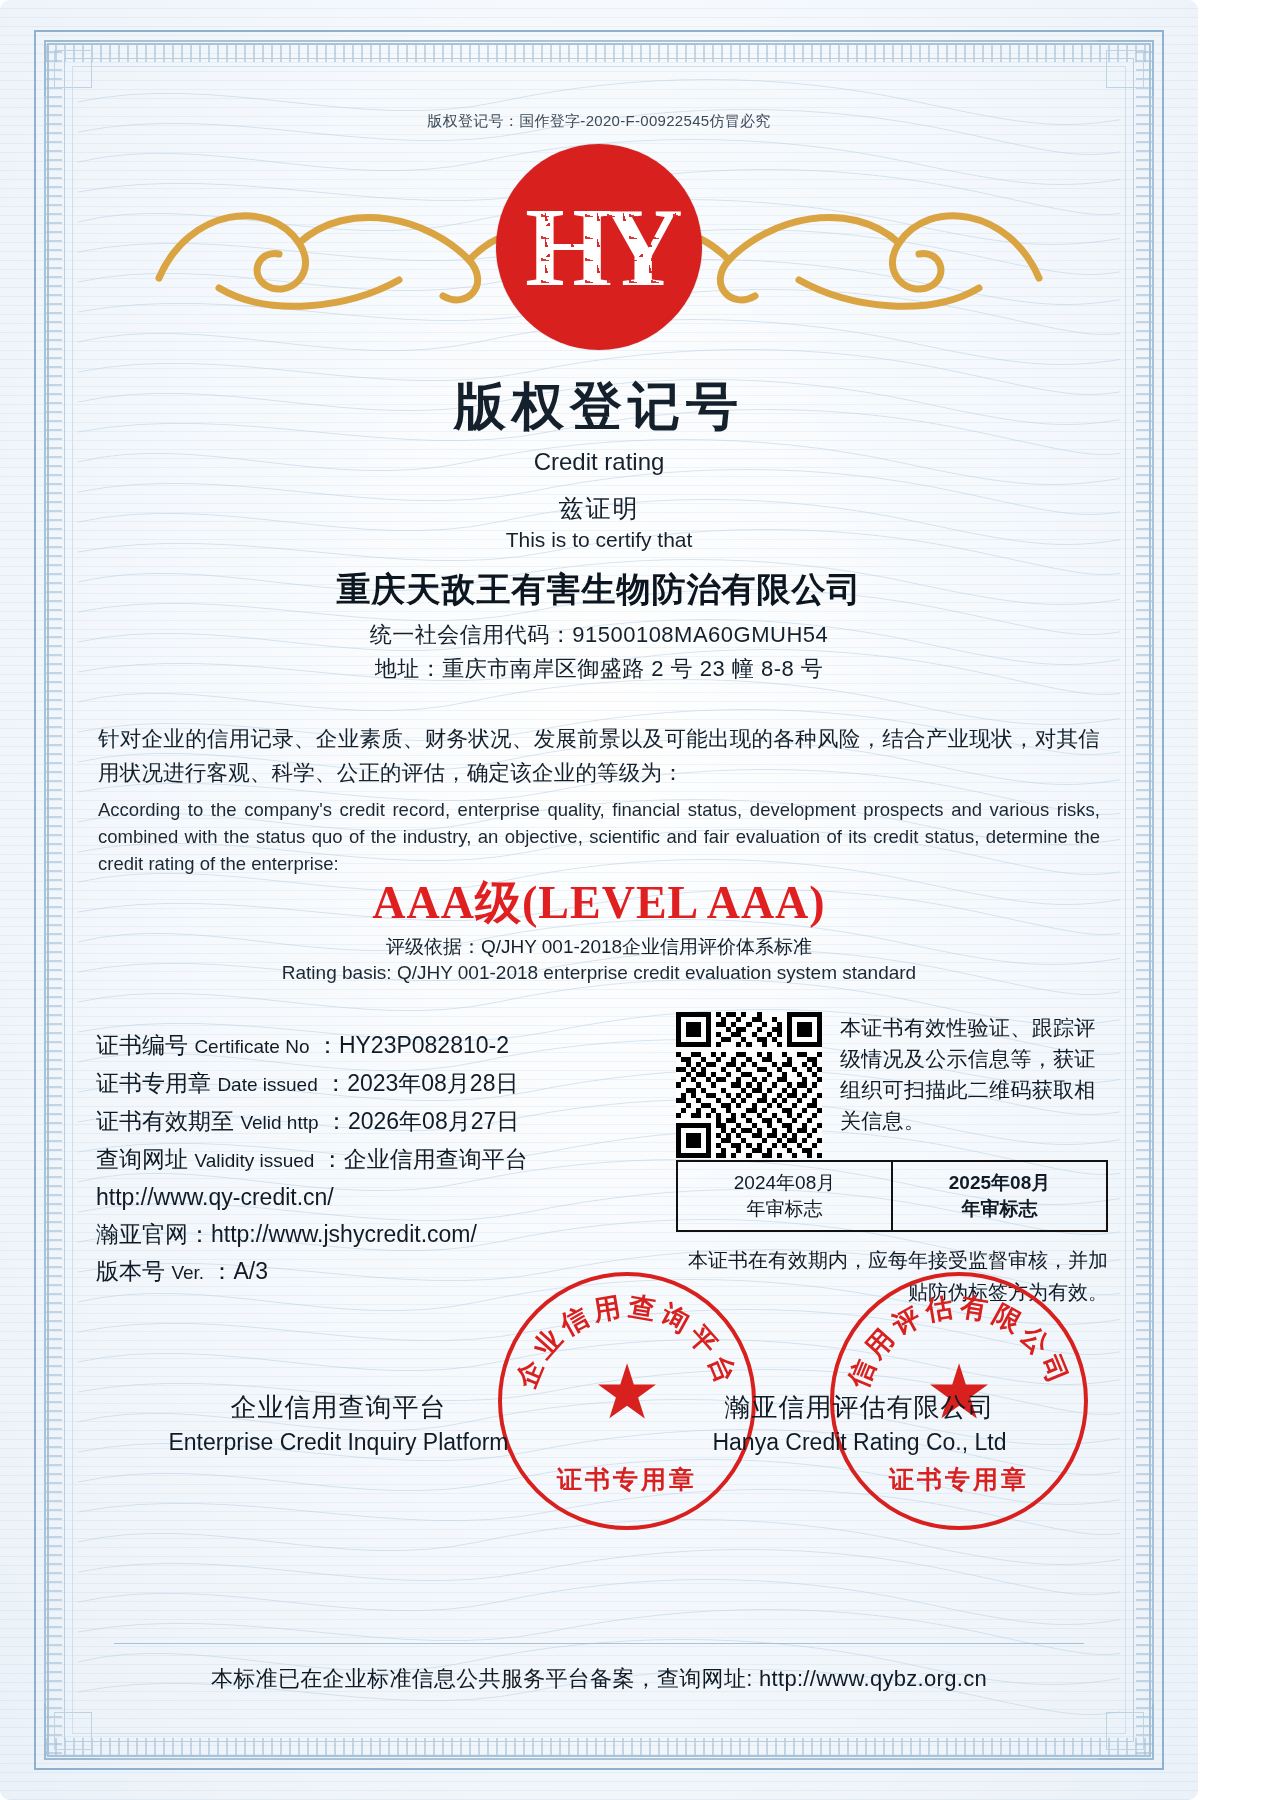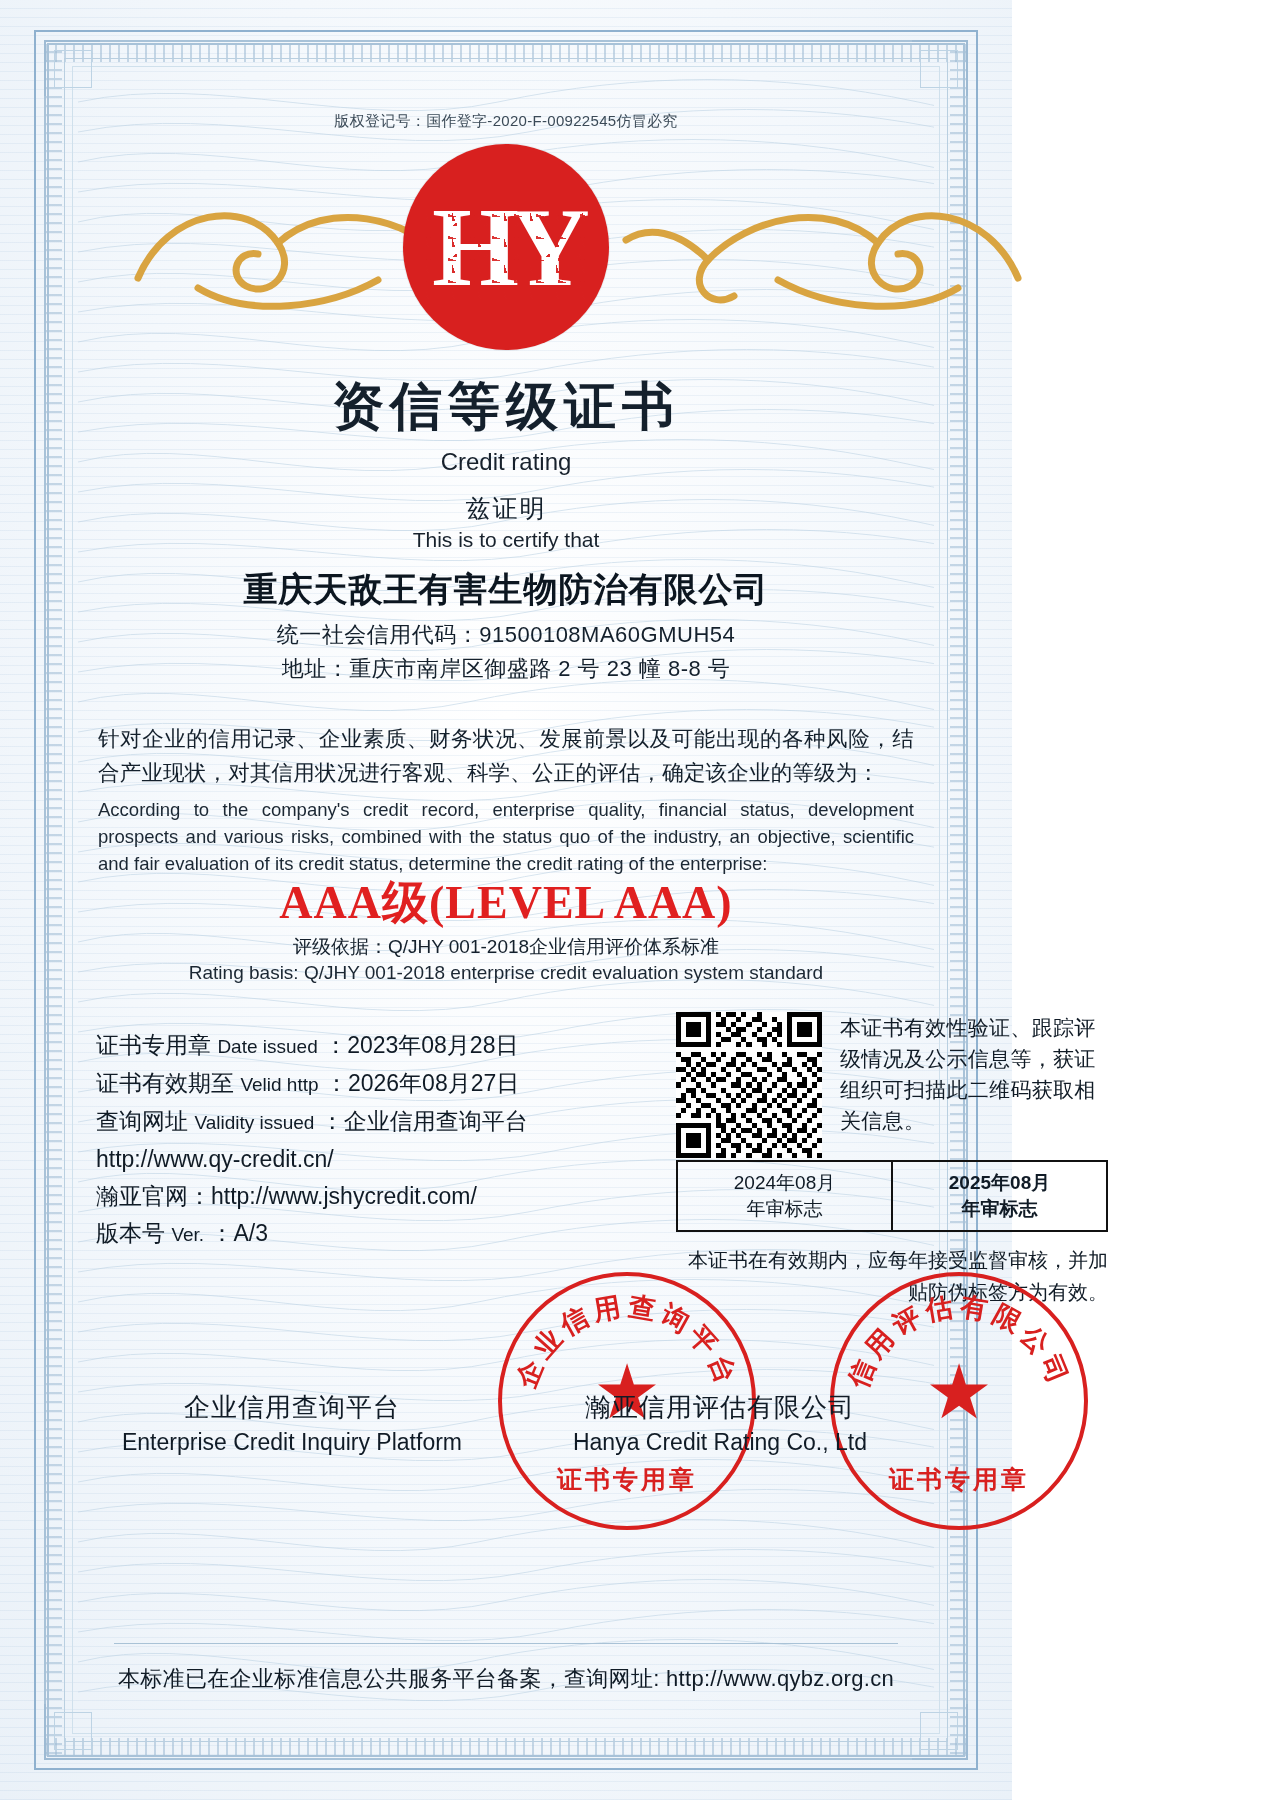--- a/index.html
+++ b/index.html
@@ -4,24 +4,25 @@
 <style>
   html,body{margin:0;padding:0;}
   body{
     width:1280px;height:1800px;
     background:#ffffff;
     font-family:"Liberation Sans", sans-serif;
     overflow:hidden;
   }
   #cert{
     position:relative;
-    width:1012px;height:1800px;
+    width:1198px;height:1800px;
     background:
       repeating-linear-gradient(0deg, rgba(120,160,200,0.11) 0px, rgba(120,160,200,0.11) 1px, rgba(255,255,255,0) 1px, rgba(255,255,255,0) 9px),
       radial-gradient(ellipse at 50% 40%, #ffffff 0%, #f4f8fc 55%, #eaf1f8 100%);
+    border-radius: 10px;
   }
   
   .frame-outer{
     position:absolute;left:34px;top:30px;right:34px;bottom:30px;
     border:2px solid #8fb1cf;
   }
   .frame-mid{
     position:absolute;left:44px;top:40px;right:44px;bottom:40px;
     border:5px double #a8c2d8;
   }
@@ -325,38 +326,43 @@
           <path d="M630 92 C 600 62, 570 58, 548 72"></path>
           <path d="M880 120 C 830 150, 750 140, 700 112"></path>
         </g>
       </svg>
     </div>
 
     <div class="logo">
       <span class="hy">HY</span>
     </div>
 
-    <div class="title-cn">资信等级证书</div>
+    <div class="title-cn">版权登记号</div>
     <div class="title-en">Credit rating</div>
     <div class="certify-cn">兹证明</div>
     <div class="certify-en">This is to certify that</div>
     <div class="company">重庆天敌王有害生物防治有限公司</div>
     <div class="usci">统一社会信用代码：91500108MA60GMUH54</div>
     <div class="addr">地址：重庆市南岸区御盛路 2 号 23 幢 8-8 号</div>
 
     <div class="para">
       <div class="cn">针对企业的信用记录、企业素质、财务状况、发展前景以及可能出现的各种风险，结合产业现状，对其信用状况进行客观、科学、公正的评估，确定该企业的等级为：</div>
       <div class="en">According to the company's credit record, enterprise quality, financial status, development prospects and various risks, combined with the status quo of the industry, an objective, scientific and fair evaluation of its credit status, determine the credit rating of the enterprise:</div>
     </div>
 
     <div class="level">AAA级(LEVEL AAA)</div>
     <div class="basis-cn">评级依据：Q/JHY 001-2018企业信用评价体系标准</div>
     <div class="basis-en">Rating basis: Q/JHY 001-2018 enterprise credit evaluation system standard</div>
 
     <div class="details">
+      <div class="row">
+        <span class="lab-cn">证书编号</span>
+        <span class="lab-en">Certificate No</span>
+        <span class="val">：HY23P082810-2</span>
+      </div>
       <div class="row">
         <span class="lab-cn">证书专用章</span>
         <span class="lab-en">Date issued</span>
         <span class="val">：2023年08月28日</span>
       </div>
       <div class="row">
         <span class="lab-cn">证书有效期至</span>
         <span class="lab-en">Velid http</span>
         <span class="val">：2026年08月27日</span>
       </div>

